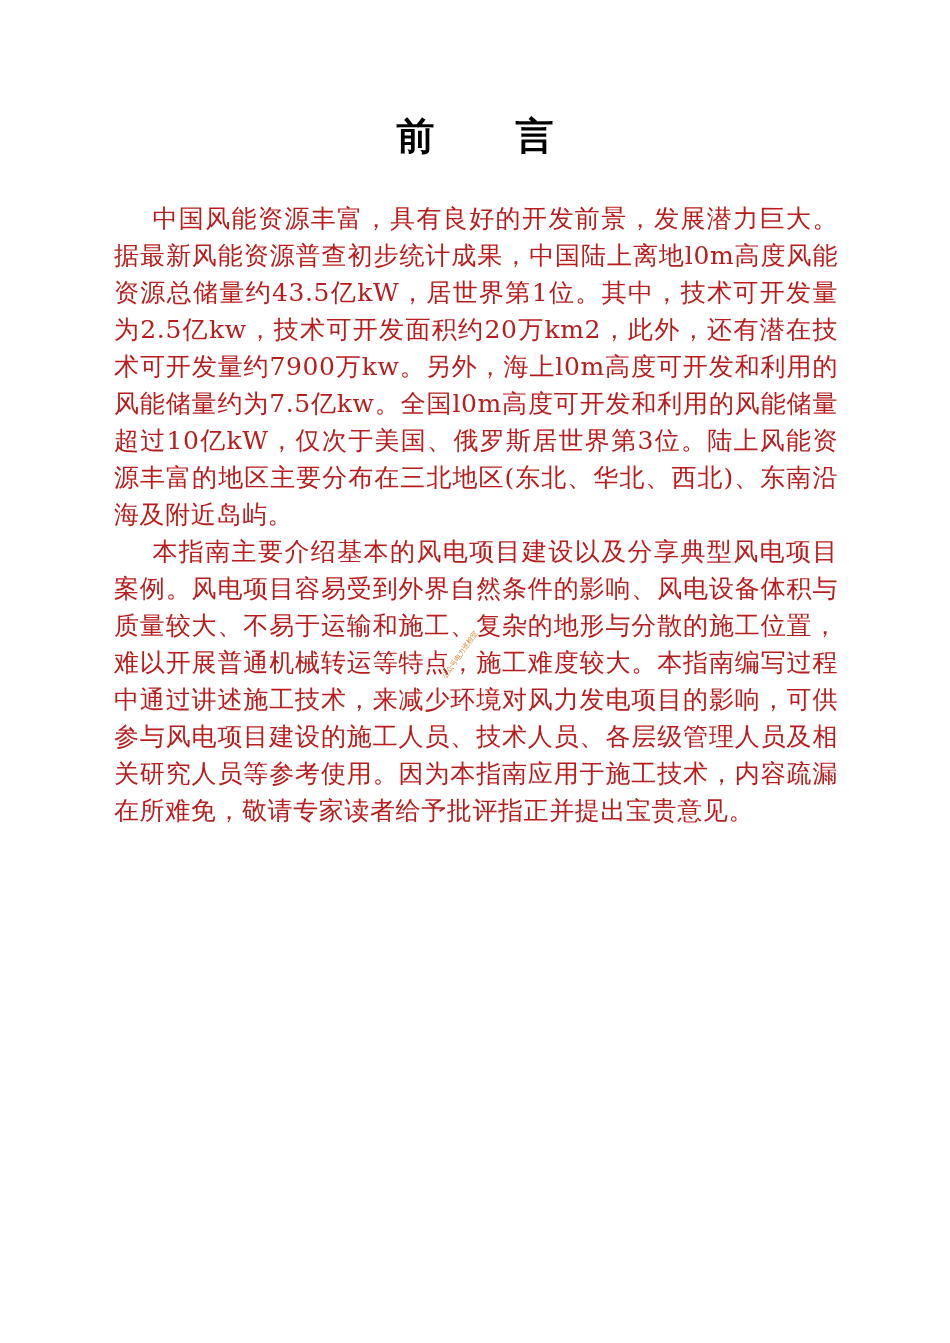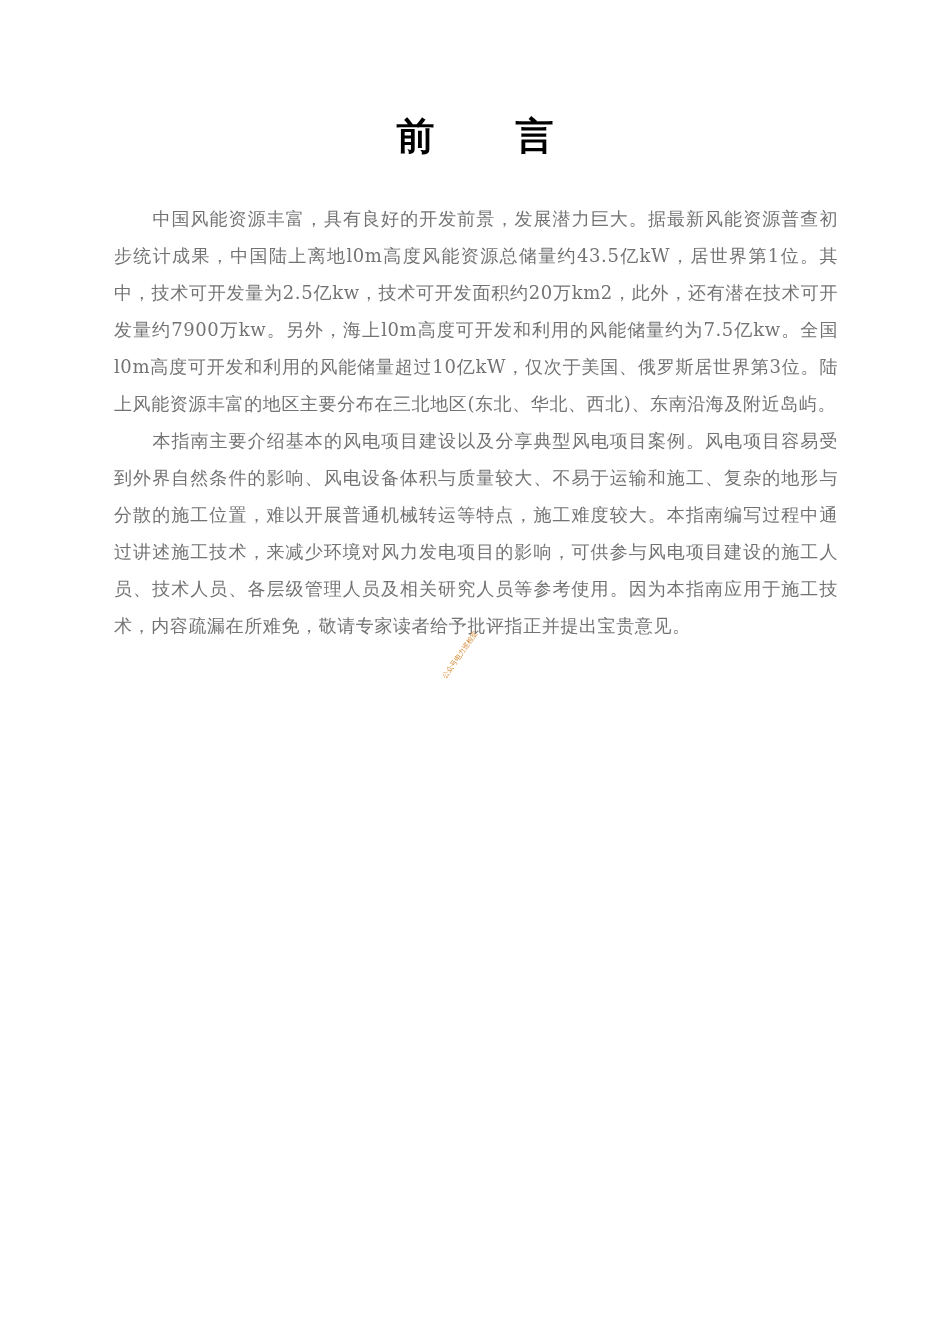--- a/index.html
+++ b/index.html
@@ -38,27 +38,27 @@
       color: #000;
     }
     .body-text {
       position: absolute;
       left: 114px;
       top: 200px;
       width: 724px;
     }
     .para {
       margin: 0;
-      font-size: 18px;
+      font-size: 25px;
       line-height: 37px;
       text-indent: 38.4px;
       text-align: justify;
       text-justify: inter-character;
       letter-spacing: 0.6px;
-      color: #737373;
+      color: #b91c1c;
     }
     .watermark {
       position: absolute;
       left: 440px;
       top: 675px;
       font-family: "DejaVu Sans", sans-serif;
       font-size: 7px;
       color: #d07a1a;
       transform: rotate(-55deg);
       transform-origin: left top;

